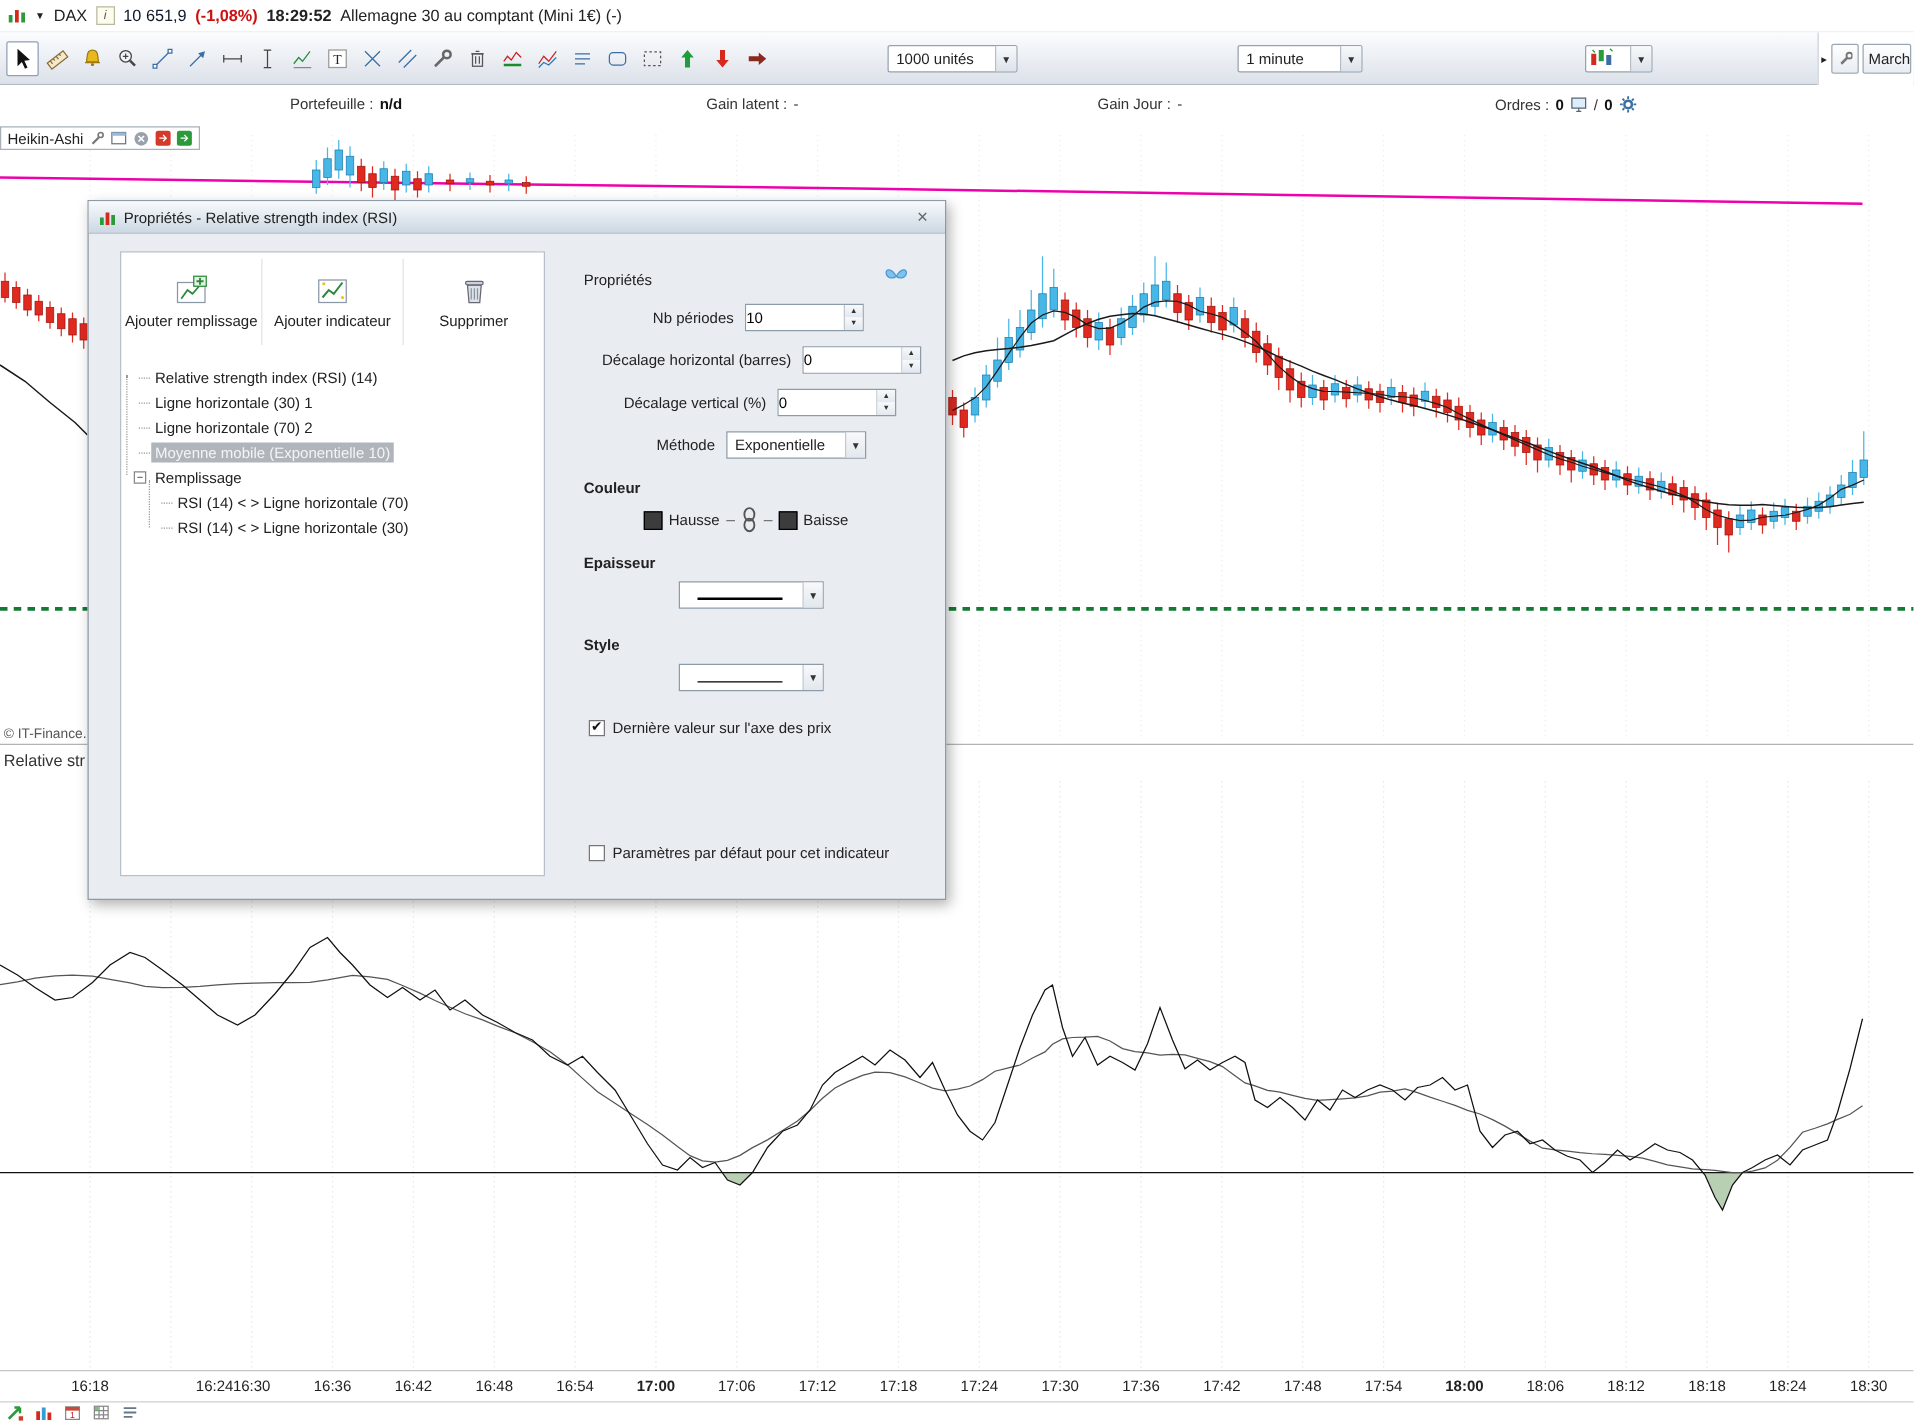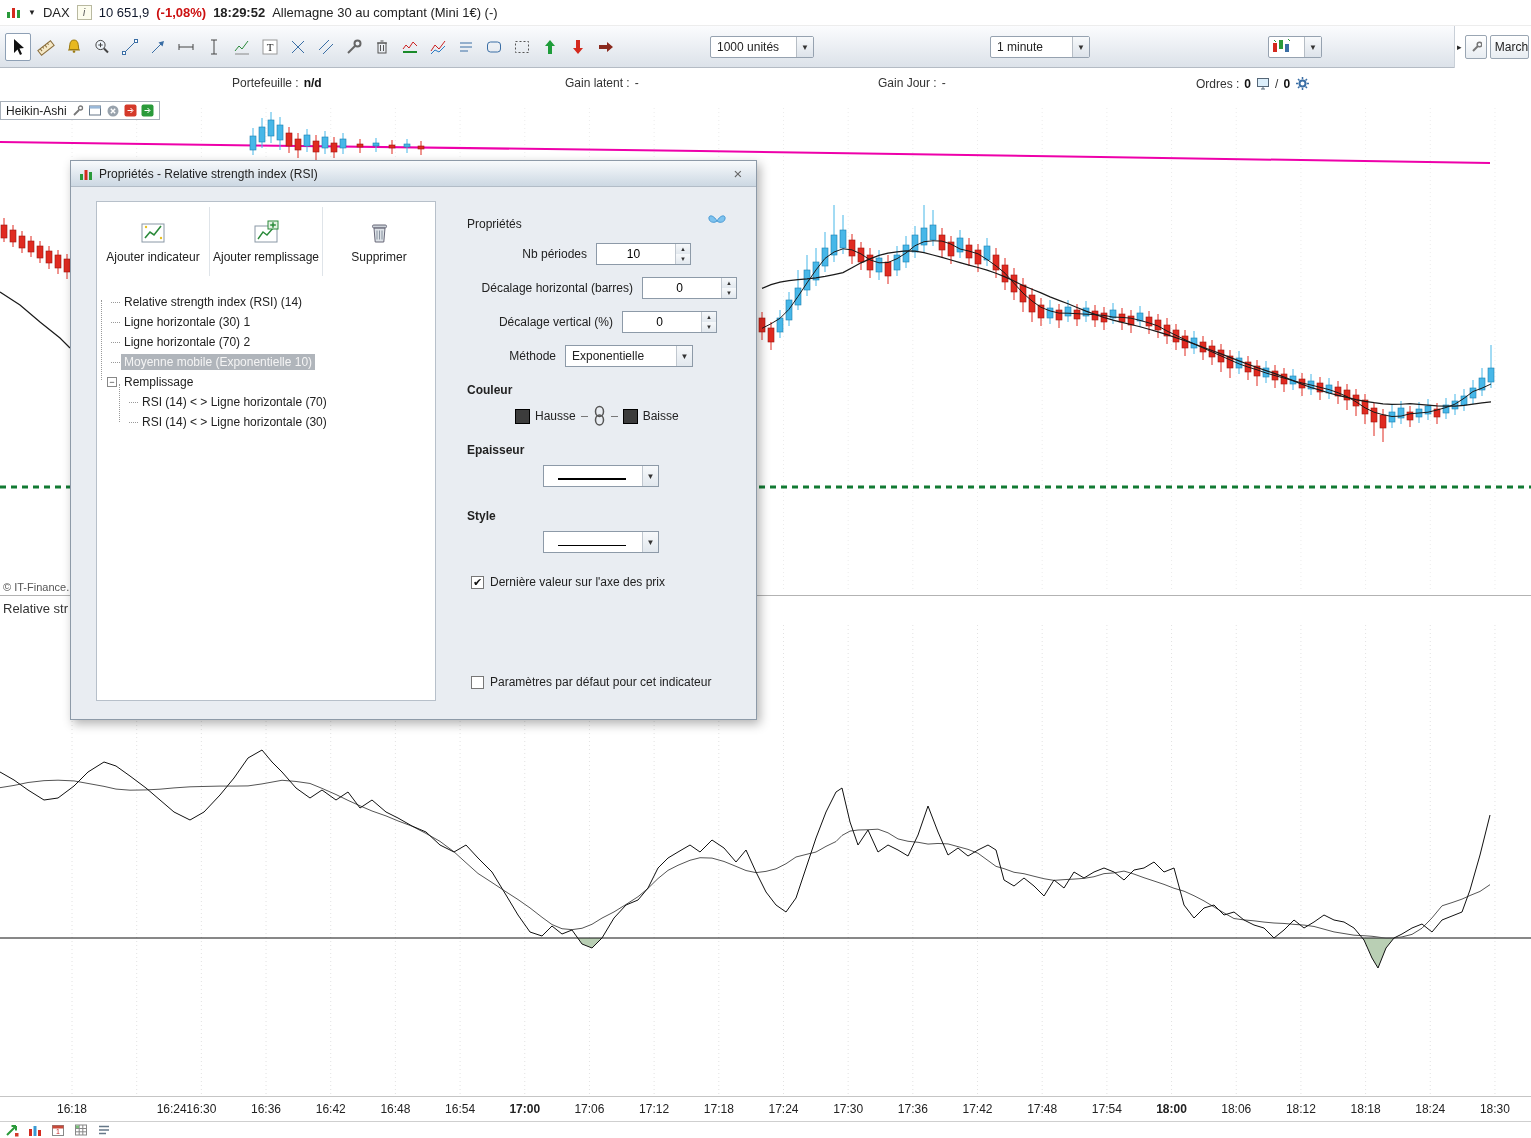--- a/index.html
+++ b/index.html
@@ -74,21 +74,21 @@
 .tree-row .lbl{padding:1px 3px}
 .tree-row.selected .lbl{background:#b0b5bb;color:#f4f4f4}
 .expander{position:absolute;left:0;top:5px;width:10px;height:10px;border:1px solid #888;background:#fff;
           font-size:9px;line-height:8px;text-align:center;color:#333}
 .tree-vline{position:absolute;border-left:1px dotted #999}
 .right-panel{position:absolute;left:392px;top:40px;width:278px;height:502px}
 .rp-head{font-weight:normal;margin:16px 0 10px 4px}
 .rp-head2{font-weight:bold;margin:16px 0 8px 4px}
 .prop-row{display:flex;align-items:center;justify-content:flex-end;gap:9px;margin-top:12px}
 .spin{display:flex;border:1px solid #8d9aa8;background:#fff;height:22px;align-items:stretch}
-.spin input{width:78px;border:none;outline:none;text-align:center;padding-right:5px;font-size:12px;font-family:inherit}
+.spin input{width:78px;border:none;outline:none;text-align:left;padding-right:5px;font-size:12px;font-family:inherit}
 .spin .arrows{display:flex;flex-direction:column;width:15px;border-left:1px solid #c0c7cf}
 .spin .arrows span{flex:1;display:flex;align-items:center;justify-content:center;font-size:6px;color:#333;
                    background:linear-gradient(#f7f9fb,#e2e8ee)}
 .sel{display:flex;border:1px solid #8d9aa8;background:#fff;height:22px;align-items:center}
 .sel .txt{flex:1;padding:0 6px;white-space:nowrap}
 .sel .arrow{width:16px;align-self:stretch;border-left:1px solid #c0c7cf;display:flex;align-items:center;justify-content:center;
             font-size:8px;color:#333;background:linear-gradient(#f7f9fb,#e2e8ee)}
 .color-row{display:flex;align-items:center;margin:4px 0 0 52px;gap:5px}
 .swatch{width:15px;height:15px;background:#3c3c3c;border:1px solid #000}
 .tie{width:7px;border-top:1px solid #777}
@@ -673,35 +673,35 @@
           <rect x="10" y="5" width="3" height="8" fill="#2a9a3a"></rect>
         </svg>
       <span>Propriétés - Relative strength index (RSI)</span>
       <span class="dialog-close">×</span>
     </div>
 
     <div class="left-panel">
       <div class="btn-row">
         <div class="big-btn">
           <svg width="30" height="28" viewBox="0 0 30 28">
+            <rect x="4" y="7" width="22" height="16" fill="#fff" stroke="#8a98a6"></rect>
+            <path d="M7 20l5-7 4 3 7-8" stroke="#2a8a3a" fill="none" stroke-width="1.4"></path>
+            <rect x="17" y="2" width="10" height="8" fill="#e4f2e4" stroke="#2a8a3a"></rect>
+            <path d="M22 3.2v5.6M19.2 6h5.6" stroke="#2a8a3a" stroke-width="1.5"></path>
+          </svg>
+          <span>Ajouter remplissage</span>
+        </div>
+        <div class="big-btn">
+          <svg width="30" height="28" viewBox="0 0 30 28">
             <rect x="4" y="5" width="22" height="18" fill="#fff" stroke="#8a98a6"></rect>
             <path d="M7 19l5-6 4 3 7-9" stroke="#2a8a3a" fill="none" stroke-width="1.6"></path>
             <circle cx="8" cy="8" r="1.2" fill="#e8c020"></circle>
               <circle cx="23" cy="19" r="1.2" fill="#e8c020"></circle>
           </svg>
           <span>Ajouter indicateur</span>
-        </div>
-        <div class="big-btn">
-          <svg width="30" height="28" viewBox="0 0 30 28">
-            <rect x="4" y="7" width="22" height="16" fill="#fff" stroke="#8a98a6"></rect>
-            <path d="M7 20l5-7 4 3 7-8" stroke="#2a8a3a" fill="none" stroke-width="1.4"></path>
-            <rect x="17" y="2" width="10" height="8" fill="#e4f2e4" stroke="#2a8a3a"></rect>
-            <path d="M22 3.2v5.6M19.2 6h5.6" stroke="#2a8a3a" stroke-width="1.5"></path>
-          </svg>
-          <span>Ajouter remplissage</span>
         </div>
         <div class="big-btn">
           <svg width="30" height="28" viewBox="0 0 30 28">
             <path d="M10 9h11l-1.2 14H11.2z" fill="#dde2e7" stroke="#667"></path>
             <rect x="8.5" y="6" width="14" height="2.8" rx="1.2" fill="#ccd2d9" stroke="#667"></rect>
             <path d="M13 11.5v9M15.5 11.5v9M18 11.5v9" stroke="#8893a0"></path>
           </svg>
           <span>Supprimer</span>
         </div>
       </div>
@@ -766,21 +766,21 @@
         <span class="spin">
           <input value="0" style="">
           <span class="arrows">
               <span>▲</span>
               <span>▼</span>
             </span>
         </span>
       </div>
       <div class="prop-row" style="margin-right:48px">
         <span>Méthode</span>
-        <span class="sel" style="width:128px">
+        <span class="sel" style="width:112px">
           <span class="txt">Exponentielle</span>
           <span class="arrow">▼</span>
         </span>
       </div>
 
       <div class="rp-head2">Couleur</div>
       <div class="color-row">
         <span class="swatch"></span>
         <span>Hausse</span>
         <span class="tie"></span>

